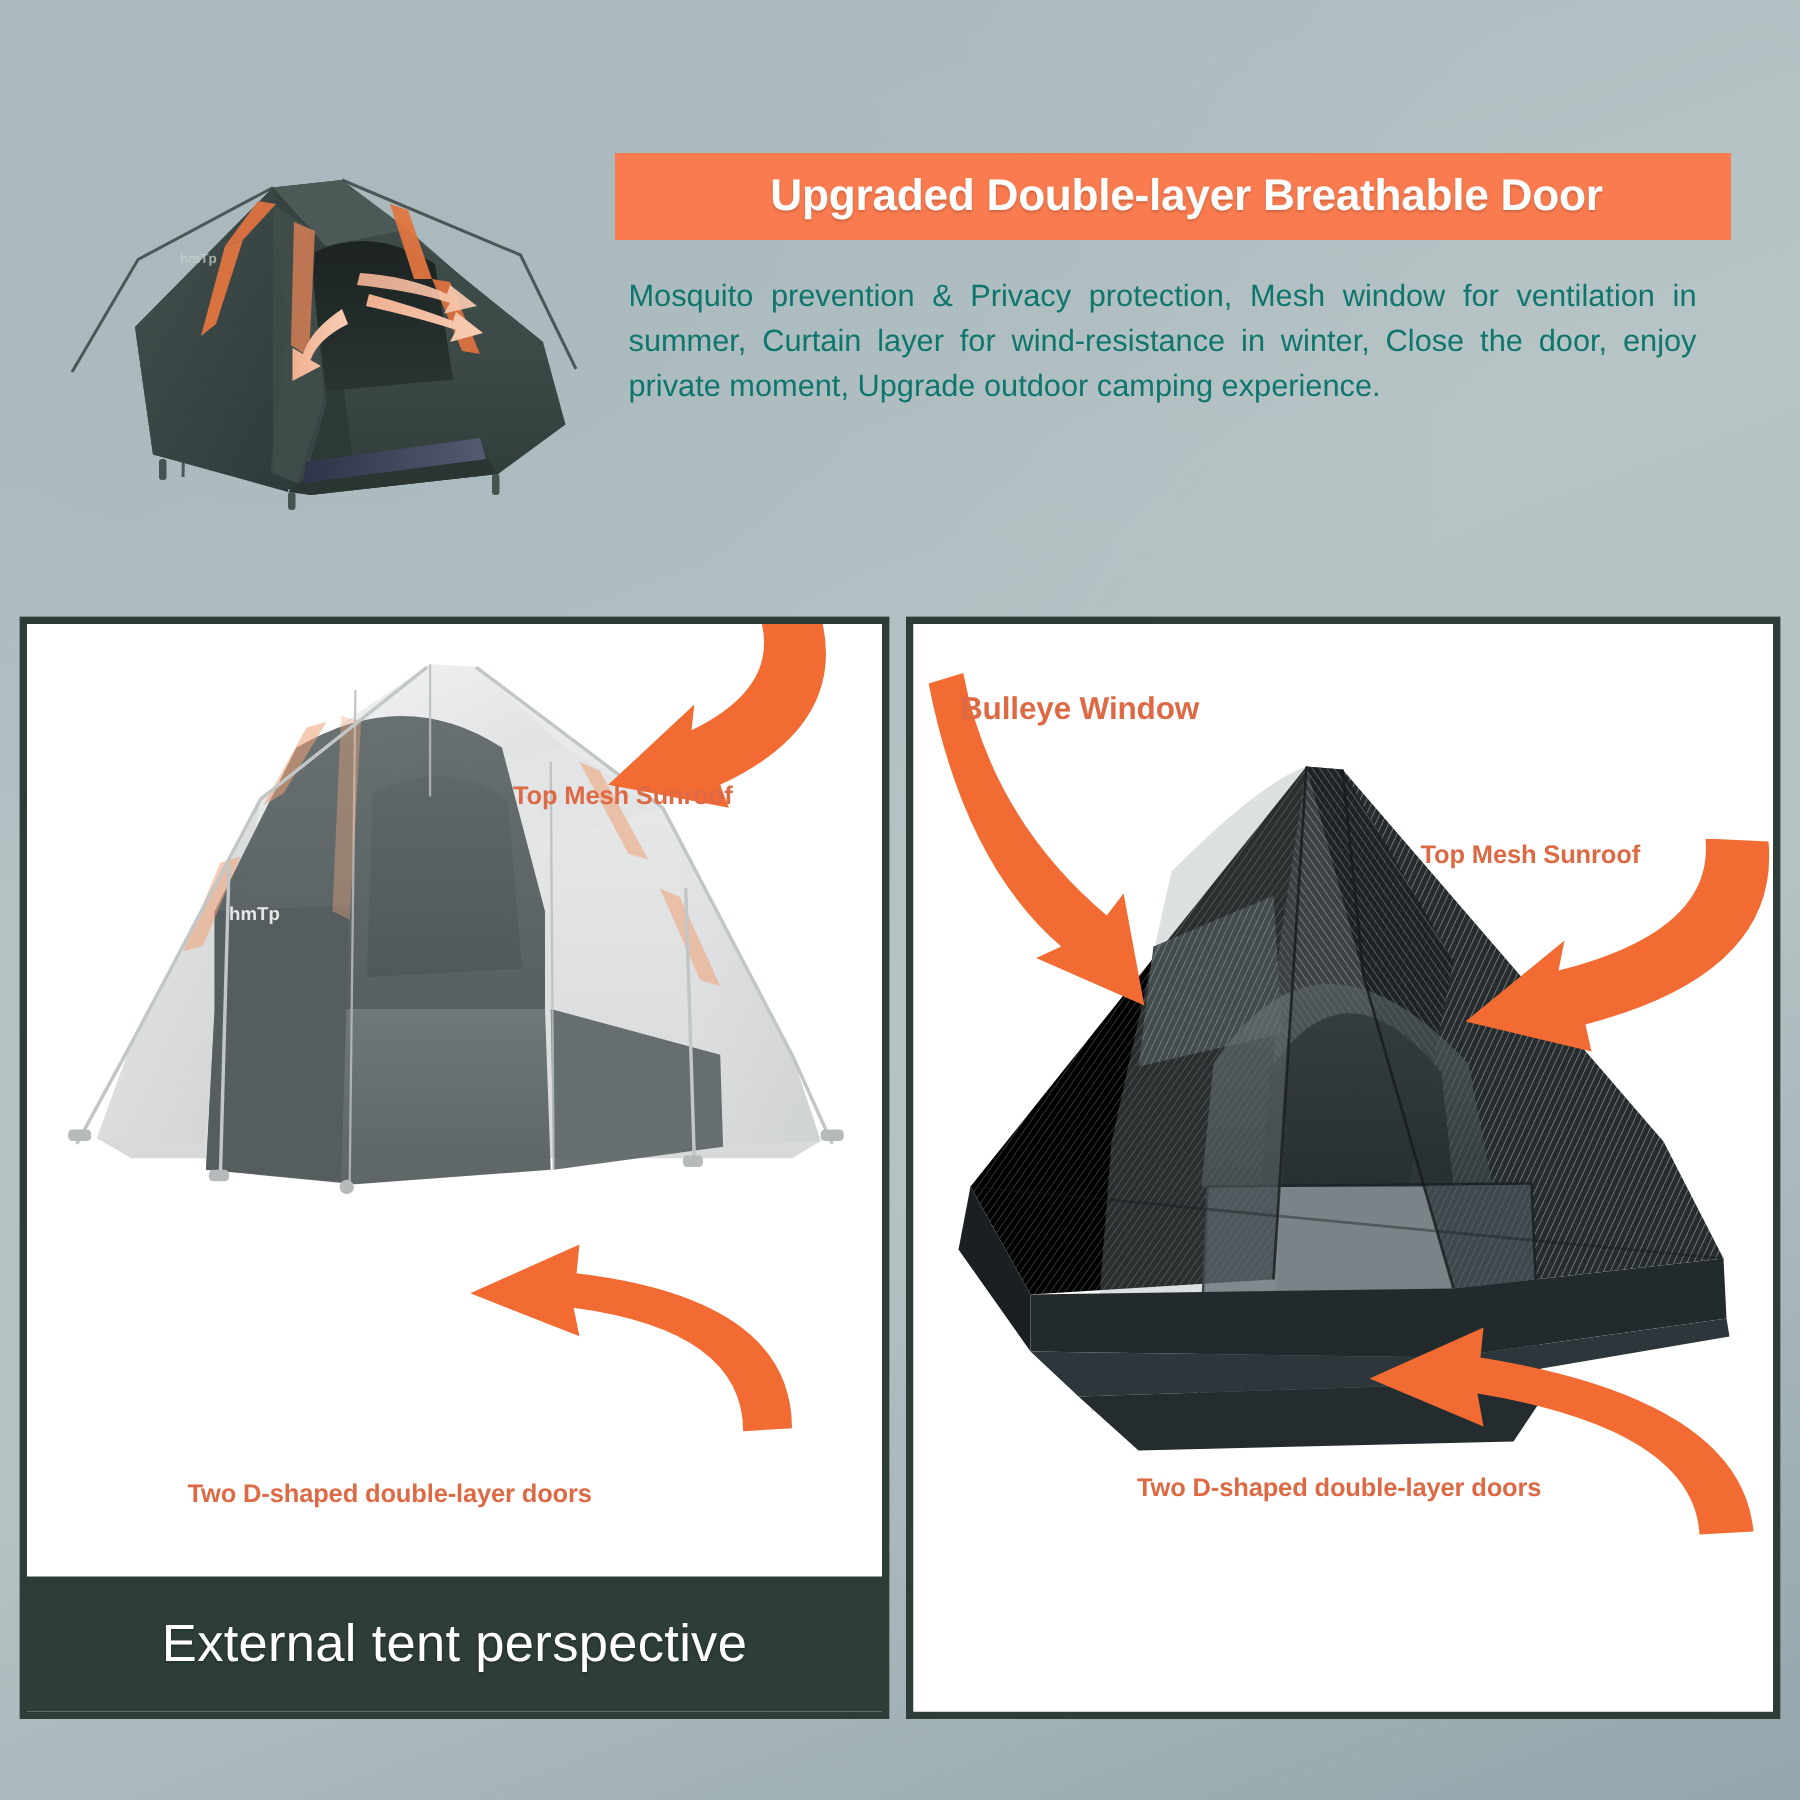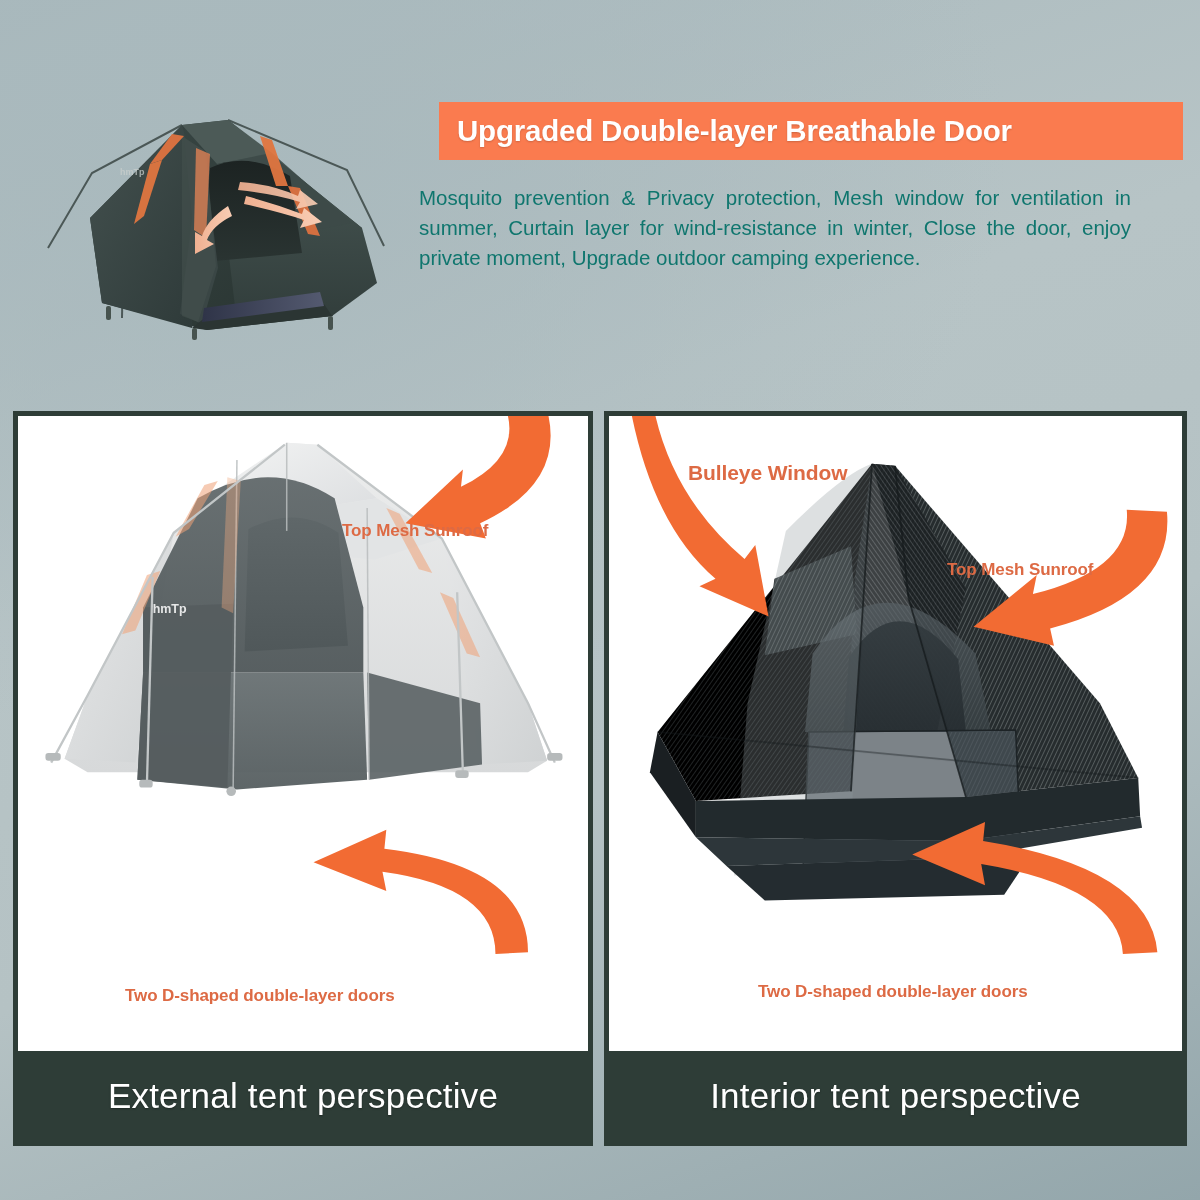--- a/index.html
+++ b/index.html
@@ -13,23 +13,23 @@
     position:relative;
   }
 
   
   #hero-thumb {
     position:absolute; left:32px; top:78px; width:380px; height:272px;
   }
   #hero-thumb svg { display:block; width:100%; height:100%; }
 
   #title-banner {
-    position:absolute; left:439px; top:102px; width:744px; height:58px;
+    position:absolute; left:410px; top:102px; width:744px; height:58px;
     background:#fa7b4f;
-    display:flex; align-items:center;
+    display:flex; align-items:center;justify-content:center;
   }
   #title-banner .txt {
     color:#fff; font-size:29.5px; font-weight:bold; letter-spacing:-0.2px;
     padding-left:18px; text-shadow:0 1px 2px rgba(0,0,0,.18);
     white-space:nowrap;
   }
 
   #hero-desc {
     position:absolute; left:419px; top:183px; width:712px;
     font-size:20.5px; line-height:30px; color:#0f766e;
@@ -60,21 +60,21 @@
   .callout {
     position:absolute; font-weight:bold; color:#dd6a44;
     font-size:17px; white-space:nowrap; letter-spacing:-0.1px;
   }
   .callout.big { font-size:21px; }
 
   
   #ext-sunroof-label   { left:342px; top:521px; }
   #ext-doors-label     { left:125px; top:986px; }
   
-  #int-bulleye-label   { left:640px; top:461px;margin-left:48px; }
+  #int-bulleye-label   { left:640px; top:461px; }
   #int-sunroof-label   { left:947px; top:560px; }
   #int-doors-label     { left:758px; top:982px; }
 </style>
 </head>
 <body>
 
 <div id="hero-thumb">
   <svg viewBox="0 0 380 272" xmlns="http://www.w3.org/2000/svg">
     <defs>
       <linearGradient id="tgA" x1="0" y1="0" x2="1" y2="1">
@@ -305,18 +305,17 @@
         <path d="M38 330 L 540 378" opacity=".5"></path>
       </g>
 
       <path d="M36 -62 Q 34 36 96 116 L 110 104 L 108 180 L 44 134 L 62 130 Q 10 62 12 -60 Z" fill="#f26b33" transform="translate(22,42) rotate(-12 60 60)"></path>
 
       <path d="M570 100 Q 578 188 448 222 L 452 240 L 368 220 L 434 166 L 430 186 Q 534 160 528 98 Z" fill="#f26b33"></path>
 
       <path d="M560 560 Q 552 472 378 444 L 380 424 L 304 458 L 380 490 L 376 468 Q 520 492 524 562 Z" fill="#f26b33"></path>
     </svg>
   </div>
-  <div class="panel-caption">Interior tent perspective</div>
 </div>
 
 <div class="callout big" id="int-bulleye-label">Bulleye Window</div>
 <div class="callout" id="int-sunroof-label">Top Mesh Sunroof</div>
 <div class="callout" id="int-doors-label">Two D-shaped double-layer doors</div>
 
 </body></html>

